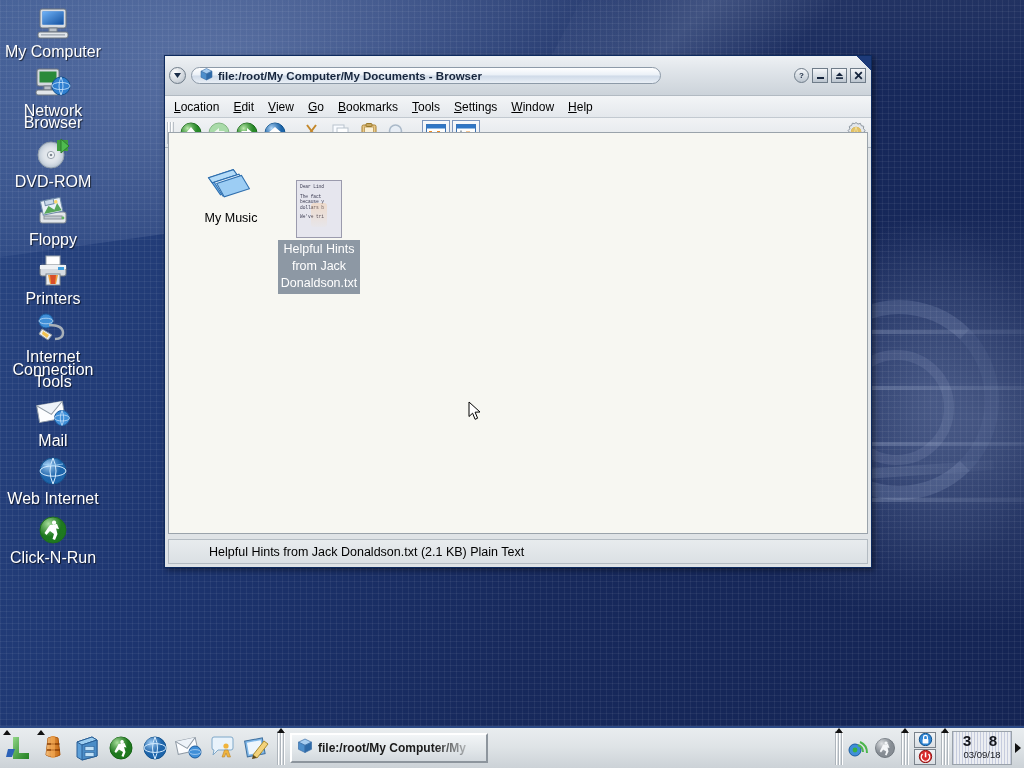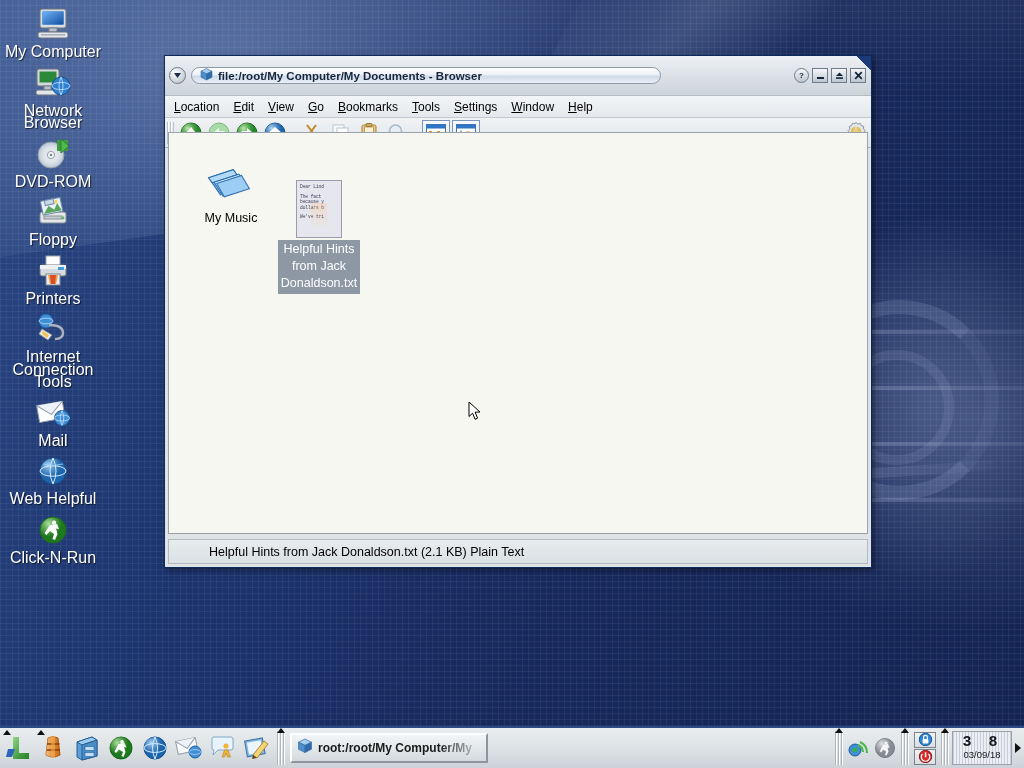--- a/index.html
+++ b/index.html
@@ -507,21 +507,21 @@
               <radialGradient id="gg" cx="0.32" cy="0.27">
             <stop offset="0" stop-color="#bfe1ff" stop-opacity="0.85"></stop>
             <stop offset="1" stop-color="#0f4a88" stop-opacity="0.55"></stop>
               </radialGradient>
             </defs>
           <ellipse cx="16" cy="16" rx="13" ry="5.2" fill="none" stroke="#d4ebff" stroke-width="1"></ellipse>
           <path d="M16 3 Q22 16 16 29 Q10 16 16 3" fill="none" stroke="#d4ebff" stroke-width="1"></path>
           <path d="M6 9 Q16 12 26 9" fill="none" stroke="#9fd0f5" stroke-width="0.8"></path>
         </svg>
       </div>
-      <div class="label">Web Helpful</div>
+      <div class="label">Web Internet</div>
     </div>
 
     <div class="desk-icon">
       <div class="glyph">
         <svg width="32" height="32" viewBox="0 0 32 32">
           <circle cx="16" cy="16" r="13" fill="#35a335"></circle>
           <circle cx="16" cy="16" r="13" fill="url(#rg)" stroke="#1d6b1d"></circle>
           <defs>
               <radialGradient id="rg" cx="0.33" cy="0.26">
             <stop offset="0" stop-color="#c8f0b8" stop-opacity="0.8"></stop>
@@ -858,21 +858,21 @@
 
     <div id="tasklist">
       <div id="task-button">
         <span class="cube">
           <svg width="16" height="16" viewBox="0 0 16 16">
             <path d="M8 1 L14.5 4.2 L8 7.4 L1.5 4.2 Z" fill="#a8cdf0" stroke="#3a6ea8" stroke-width="0.7"></path>
             <path d="M1.5 4.2 L8 7.4 L8 14.5 L1.5 11.3 Z" fill="#4d8ecb" stroke="#3a6ea8" stroke-width="0.7"></path>
             <path d="M14.5 4.2 L8 7.4 L8 14.5 L14.5 11.3 Z" fill="#2e6aa8" stroke="#3a6ea8" stroke-width="0.7"></path>
           </svg>
         </span>
-        <span class="t">root:/root/My Computer/My</span>
+        <span class="t">file:/root/My Computer/My</span>
       </div>
     </div>
 
     <div id="tray-area">
       <div class="tb-grip"></div>
       <div class="tray-box">
         <div class="tray-icon">
           <svg width="24" height="22" viewBox="0 0 24 22">
             <circle cx="8" cy="13" r="6" fill="#3f8fd8" stroke="#1c5da0"></circle>
             <circle cx="8" cy="13" r="2.4" fill="#39b23f"></circle>

